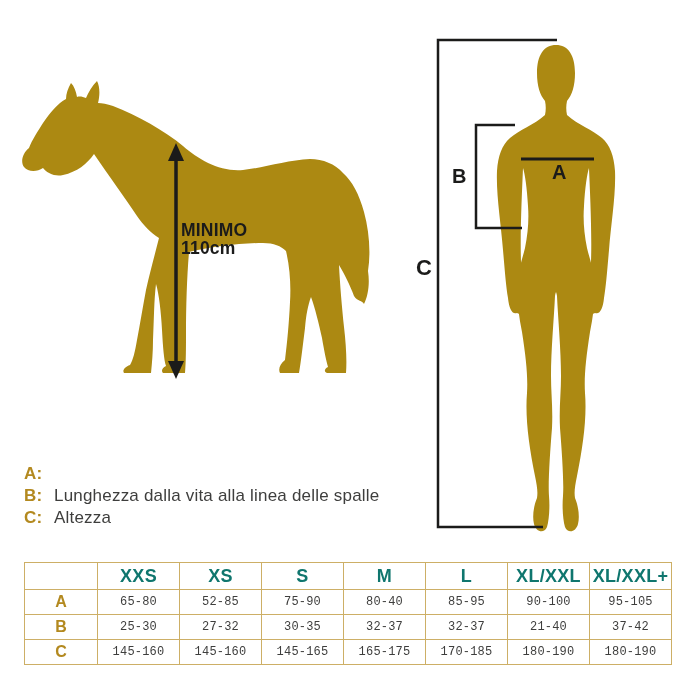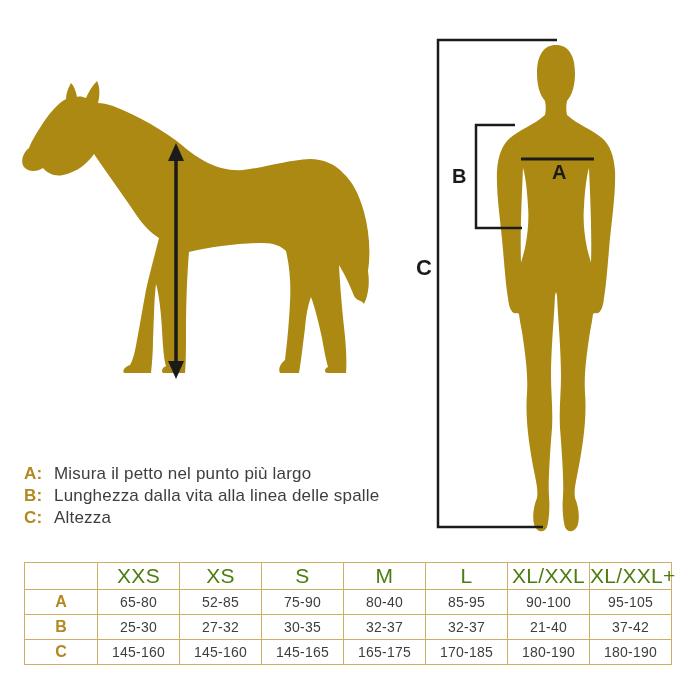--- a/index.html
+++ b/index.html
@@ -21,24 +21,24 @@
 
   .legend{position:absolute;left:24px;top:463px;}
   .legend-row{display:flex;font-size:17px;line-height:22px;letter-spacing:0.2px;}
   .legend-key{width:30px;font-weight:bold;color:#B3891F;}
   .legend-text{color:#3E3E3D;}
 
   .size-table{position:absolute;left:24px;top:562px;width:648px;border-collapse:collapse;
               table-layout:fixed;}
   .size-table td,.size-table th{border:1px solid #CDAF66;text-align:center;vertical-align:middle;
               padding:0;}
-  .size-table thead th{height:26px;font-size:21px;font-weight:normal;color:#4d7c0f;letter-spacing:0.3px;}
+  .size-table thead th{height:26px;font-size:18px;font-weight:bold;color:#0f766e;letter-spacing:0.3px;}
   .size-table tbody tr{height:25px;}
   .row-label{font-size:16px;font-weight:bold;color:#B3891F;}
-  .size-val{font-size:14px;color:#3E3E3D;letter-spacing:0.2px;}
+  .size-val{font-size:12px;color:#3E3E3D;letter-spacing:0.2px;font-family:Liberation Mono, monospace;}
 </style>
 </head>
 <body>
 
 <div class="page">
 
   <svg class="fig horse-svg" width="365" height="300" viewBox="0 0 365 300">
     <path d="
       M 14 68
       C 8 73 5 81 9 87
@@ -155,29 +155,32 @@
     <polygon points="176,143 168,161 184,161"></polygon>
     <polygon points="176,379 168,361 184,361"></polygon>
 
     <polyline points="557,40 438,40 438,527 543,527" stroke-width="2.5"></polyline>
 
     <polyline points="515,125 476,125 476,228 522,228" stroke-width="2.5"></polyline>
 
     <line x1="521" y1="159" x2="594" y2="159" stroke-width="3"></line>
   </svg>
 
+  <div class="minimo-label">
+    <div>MINIMO</div>
+    <div>110cm</div>
+  </div>
 
   <div class="measure-label" style="left:552px;top:162px;">A</div>
   <div class="measure-label" style="left:452px;top:166px;">B</div>
   <div class="measure-label" style="left:416px;top:258px;font-size:22px;">C</div>
 
   <div class="legend">
     <div class="legend-row">
       <span class="legend-key">A:</span>
-      <span class="legend-text">Misura il petto nel punto più largo</span>
     </div>
     <div class="legend-row">
       <span class="legend-key">B:</span>
       <span class="legend-text">Lunghezza dalla vita alla linea delle spalle</span>
     </div>
     <div class="legend-row">
       <span class="legend-key">C:</span>
       <span class="legend-text">Altezza</span>
     </div>
   </div>

